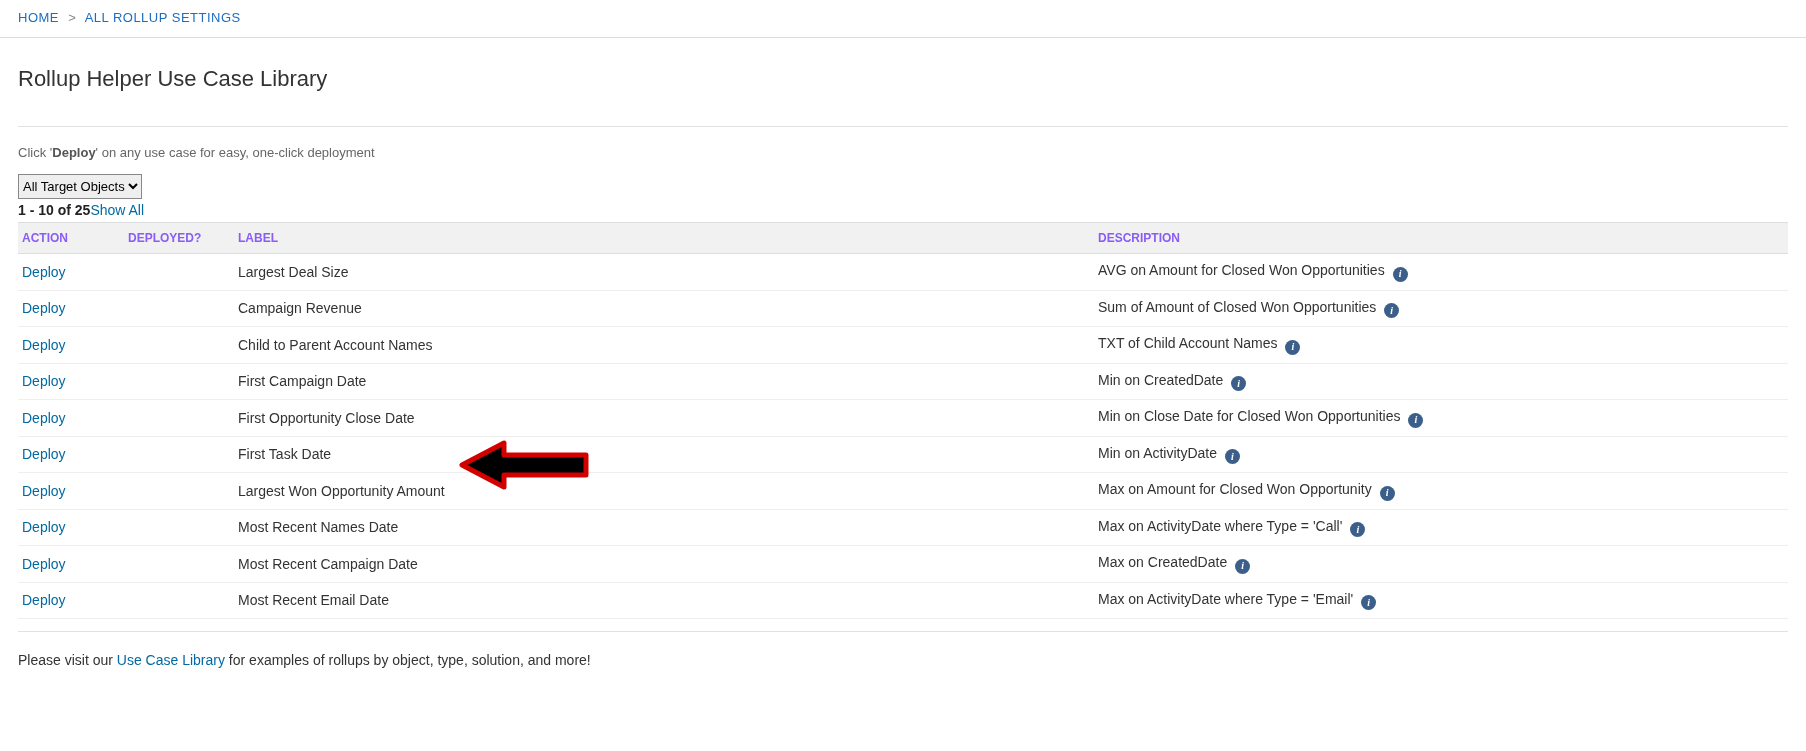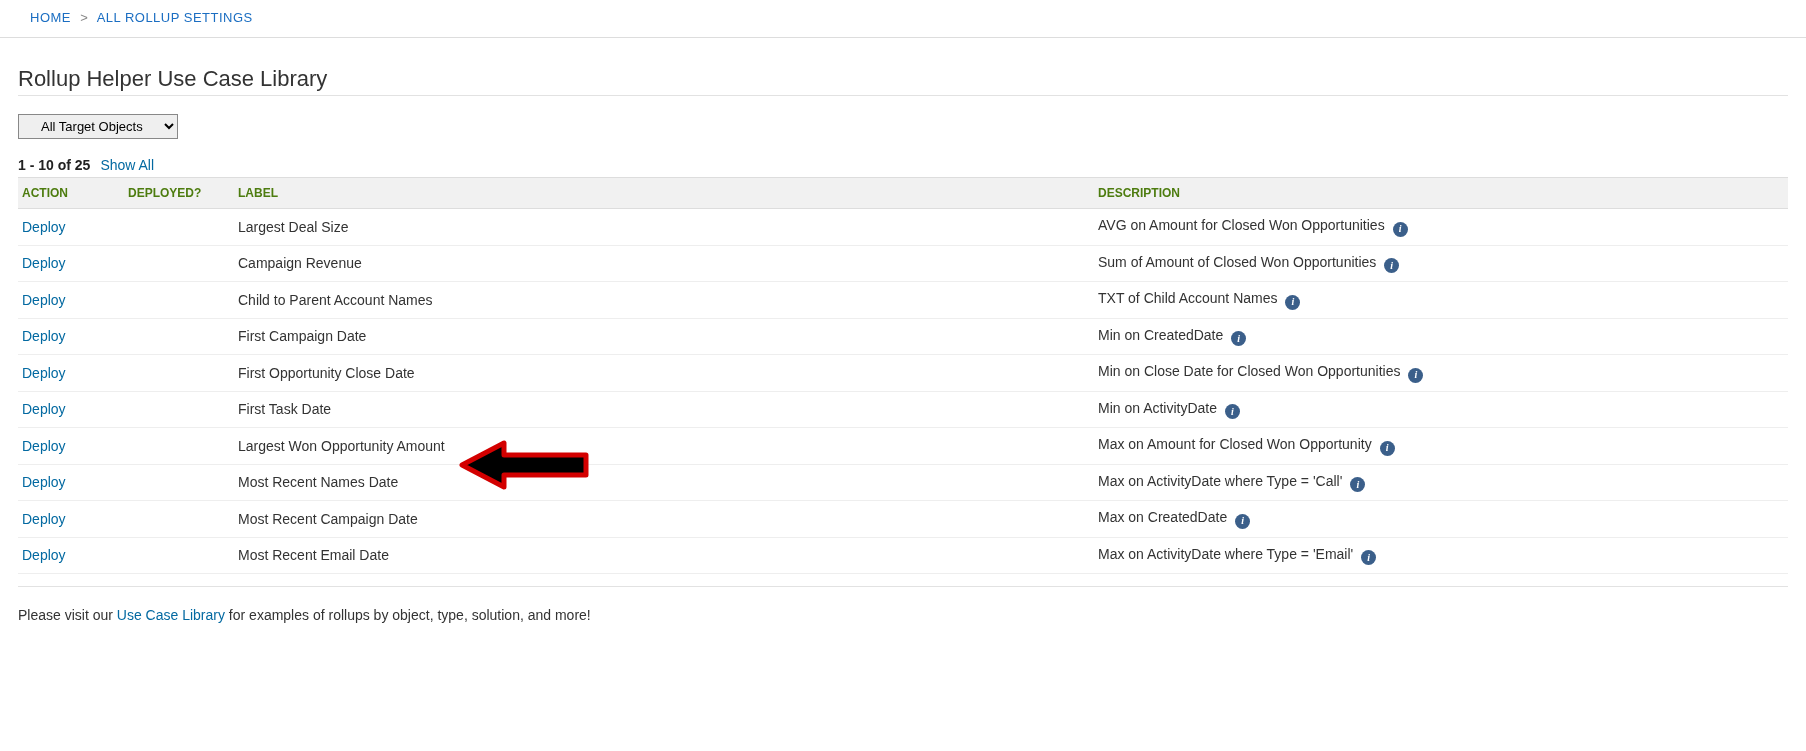--- a/index.html
+++ b/index.html
@@ -4,21 +4,21 @@
 <style>
   * { box-sizing: border-box; }
   body {
     margin: 0;
     font-family: "Segoe UI", Arial, sans-serif;
     font-size: 13px;
     color: #333;
     background: #fff;
   }
   .breadcrumb {
-    padding: 10px 18px 12px 30px;
+    padding: 10px 18px 12px 18px;
     font-size: 13px;
     letter-spacing: 0.5px;
     border-bottom: 1px solid #ddd;
   }
   .breadcrumb a {
     color: #1b6ec2;
     text-decoration: none;
     text-transform: uppercase;
   }
   .breadcrumb .sep {
@@ -26,40 +26,39 @@
     margin: 0 5px;
   }
   .page {
     padding: 0 18px;
   }
   .page-title {
     font-size: 22px;
     font-weight: 400;
     color: #333;
     margin: 28px 0 18px 0;
-    padding-bottom: 3px;
+    padding-bottom: 34px;
     border-bottom: 1px solid #e2e2e2;
   }
   .instruction {
     color: #666;
     font-size: 13px;
     margin-bottom: 14px;
   }
   .instruction strong { color: #555; }
   select.target-select {
     font-size: 13px;
-    padding: 3px 18px;
+    padding: 3px 0;
     border: 1px solid #888;
     background: #efefef;
-    margin-bottom: 18px;
+    margin-bottom: 3px;
   }
   .pager-row {
     display: flex;
     align-items: baseline;
-    gap: 10px;
   }
   .range-label { font-weight: 700; color: #222; font-size: 14px; }
   a.link { color: #0369a1; text-decoration: none; font-size: 14px; }
   .page-nums {
     margin-top: 2px;
     margin-bottom: 0px;
   }
   .page-nums a { color:#1b6ec2; text-decoration:none; margin-right:6px; font-size:14px;}
   table.data {
     width: 100%;
@@ -67,21 +66,21 @@
     margin-top: 4px;
   }
   table.data thead th {
     text-align: left;
     background: #f1f1f1;
     border-top: 1px solid #ddd;
     border-bottom: 1px solid #ddd;
     padding: 8px 10px 8px 0;
     font-weight: 700;
     font-size: 12px;
-    color: #4d7c0f;
+    color: #8b5cf6;
   }
   table.data thead th:first-child { padding-left: 4px;}
   table.data tbody td {
     border-bottom: 1px solid #eee;
     padding: 8px 10px 8px 0;
     font-size: 14px;
     color: #333;
     vertical-align: middle;
   }
   table.data tbody td:first-child { padding-left: 4px;}
@@ -128,20 +127,23 @@
 
 <div class="breadcrumb">
   <a href="#">HOME</a>
   <span class="sep">&gt;</span>
   <a href="#">ALL ROLLUP SETTINGS</a>
 </div>
 
 <div class="page">
   <h1 class="page-title">Rollup Helper Use Case Library</h1>
 
+  <div class="instruction">
+    <span>Click '</span><strong>Deploy</strong><span>' on any use case for easy, one-click deployment</span>
+  </div>
 
   <select class="target-select">
     <option>All Target Objects</option>
   </select>
 
   <div class="pager-row">
     <span class="range-label">1 - 10 of 25</span>
     <a href="#" class="link">Show All</a>
   </div>
 

